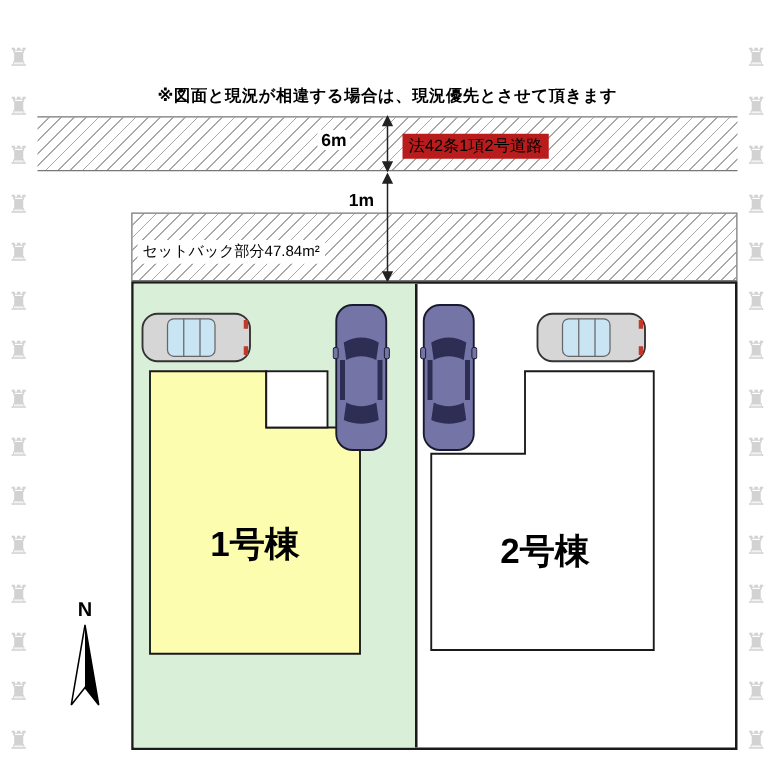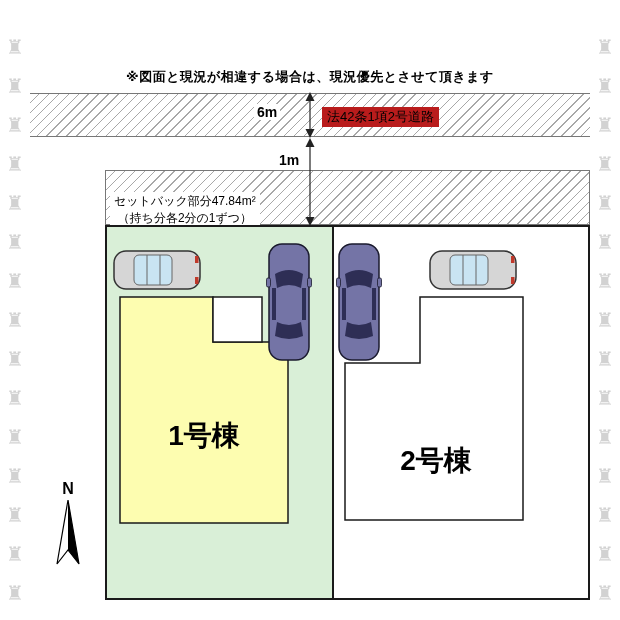--- a/index.html
+++ b/index.html
@@ -30,21 +30,21 @@
   .setback-note { left:110px; top:176px; background:#fff; font-size:12px;
     line-height:1.4; text-align:center; padding:1px 4px;margin-top:16px; }
 
   .plot { left:105px; top:225px; width:485px; height:375px; background:#fff;
     border:2px solid #1a1a1a; }
   .lot1-ground { position:absolute; left:0; top:0; width:227px; height:100%;
     background:#d9efd7; border-right:2px solid #1a1a1a; }
 
   .bldg-label { font-size:28px; font-weight:600; text-align:center; width:168px; }
   .b1-label { left:120px; top:417px; }
-  .b2-label { left:352px; top:422px;margin-top:20px; }
+  .b2-label { left:352px; top:422px; }
 
   .compass { left:40px; top:480px; width:56px; text-align:center; }
   .compass-n { font-size:16px; font-weight:bold; }
 </style>
 </head>
 <body>
 
 <div class="canvas">
 
   <div class="abs watermark wm-left">♜
@@ -91,21 +91,20 @@
 
   <div class="abs road-band band-4m"></div>
   <span class="abs dim dim-4m">1m</span>
   <svg class="abs" style="left:301px;top:138px;" width="18" height="88" viewBox="0 0 18 88">
     <line x1="9" y1="2" x2="9" y2="86" stroke="#222" stroke-width="1.2"></line>
     <polygon points="9,0 4.5,9 13.5,9" fill="#222"></polygon>
     <polygon points="9,88 4.5,79 13.5,79" fill="#222"></polygon>
   </svg>
   <div class="abs setback-note">
     <div>セットバック部分47.84m²</div>
-    <div>（持ち分各2分の1ずつ）</div>
   </div>
 
   <div class="abs plot">
     <div class="lot1-ground"></div>
   </div>
 
   <svg class="abs" style="left:115px;top:292px;" width="180" height="238" viewBox="0 0 180 238">
     <polygon points="5,5 98,5 98,50 173,50 173,231 5,231" stroke="#1a1a1a" stroke-width="1.5" fill="#fdfdb0"></polygon>
     <rect x="98" y="5" width="49" height="45" fill="#ffffff" stroke="#1a1a1a" stroke-width="1.5"></rect>
   </svg>

